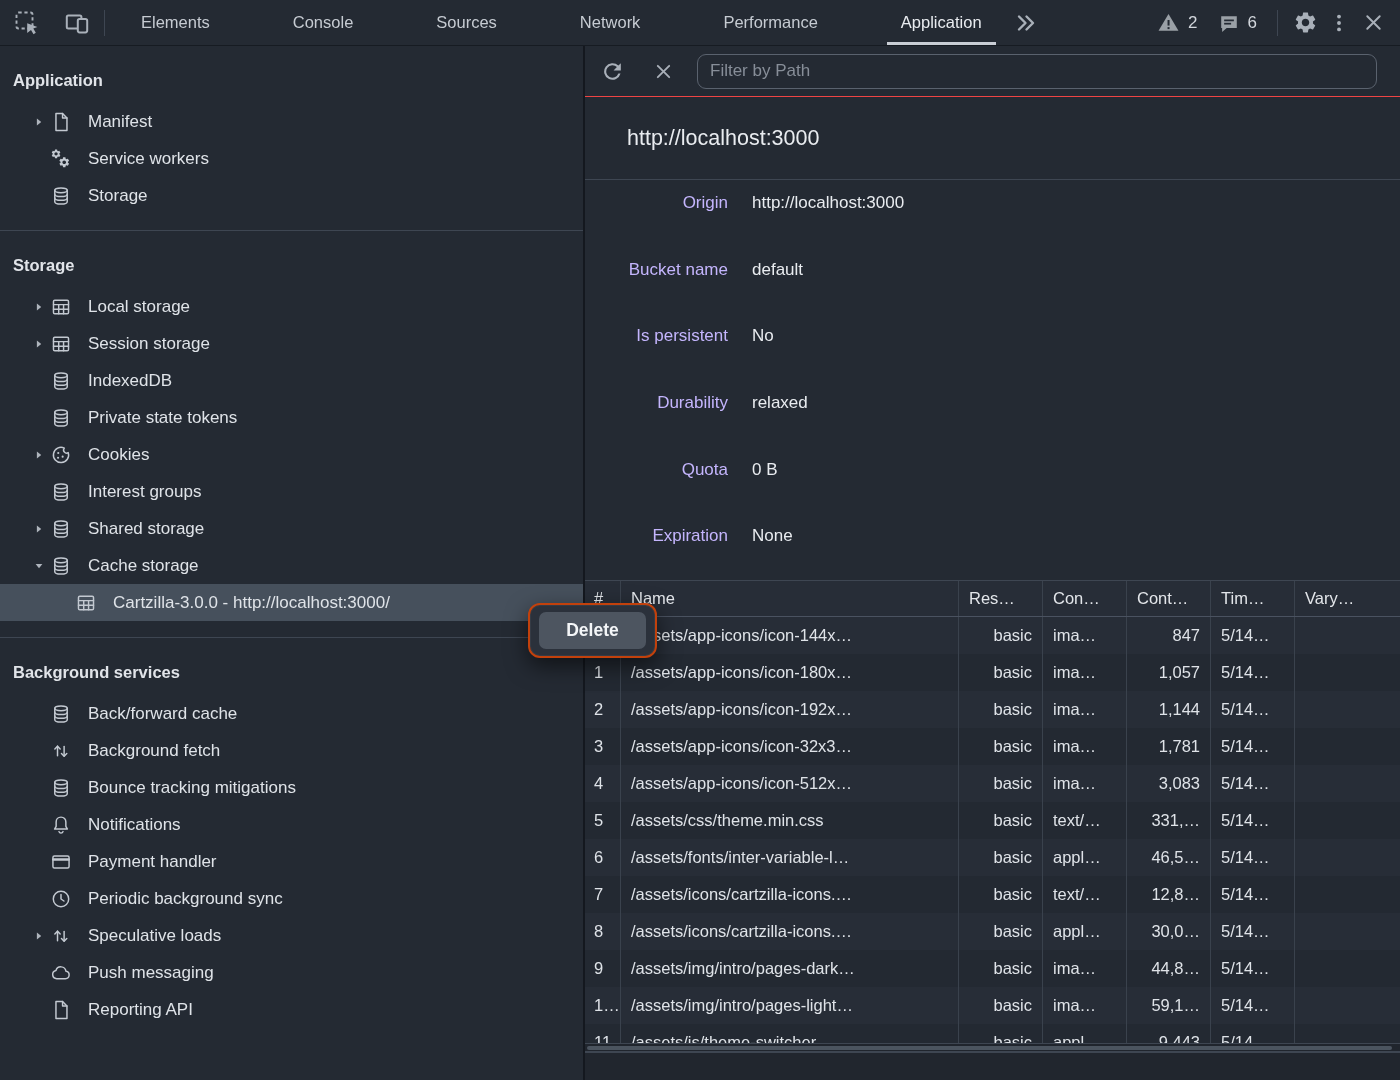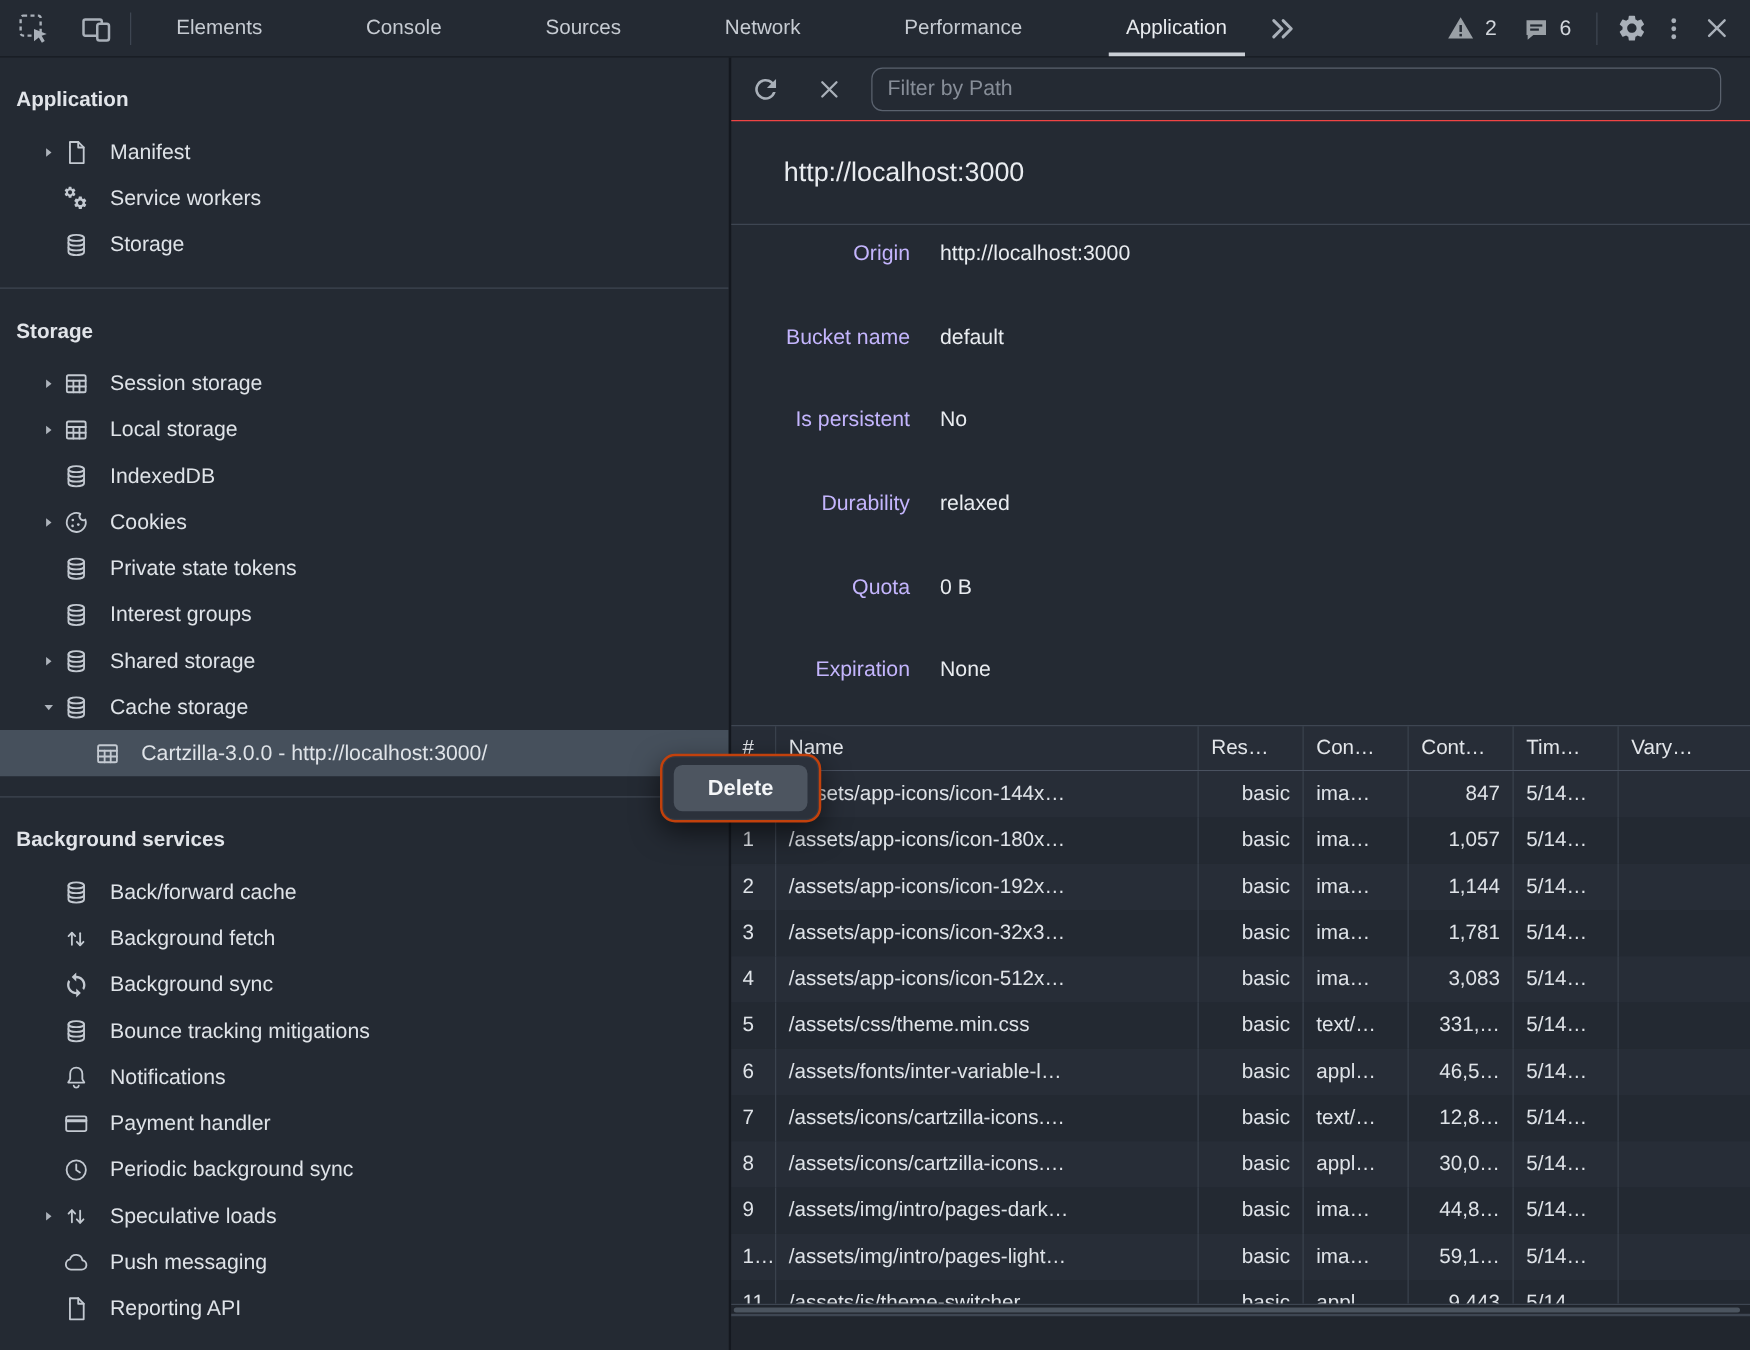--- a/index.html
+++ b/index.html
@@ -226,86 +226,86 @@
           <svg viewBox="0 0 24 24" width="22" height="22">
             <g fill="none" stroke="#c3c9d1" stroke-width="1.6" stroke-linecap="round" stroke-linejoin="round">
               <rect x="3.8" y="4.6" width="16.4" height="14.8" rx="1.4"></rect>
               <path d="M3.8 9.4 H20.2"></path>
               <path d="M3.8 14.4 H20.2"></path>
               <path d="M9.5 9.4 V19.4"></path>
               <path d="M14.8 9.4 V19.4"></path>
             </g>
           </svg>
         </span>
-        <span>Session storage</span>
+        <span>Local storage</span>
       </div>
       <div class="tree-item">
         <span class="arrow">
           <svg viewBox="0 0 24 24" width="14" height="14">
             <path d="M8.4 6.2 L15.8 12 L8.4 17.8 Z" fill="#aeb4bc"></path>
           </svg>
         </span>
         <span class="ticon">
           <svg viewBox="0 0 24 24" width="22" height="22">
             <g fill="none" stroke="#c3c9d1" stroke-width="1.6" stroke-linecap="round" stroke-linejoin="round">
               <rect x="3.8" y="4.6" width="16.4" height="14.8" rx="1.4"></rect>
               <path d="M3.8 9.4 H20.2"></path>
               <path d="M3.8 14.4 H20.2"></path>
               <path d="M9.5 9.4 V19.4"></path>
               <path d="M14.8 9.4 V19.4"></path>
             </g>
           </svg>
         </span>
-        <span>Local storage</span>
+        <span>Session storage</span>
       </div>
       <div class="tree-item">
         <span class="arrow"></span>
         <span class="ticon">
           <svg viewBox="0 0 24 24" width="22" height="22">
             <g fill="none" stroke="#c3c9d1" stroke-width="1.6" stroke-linecap="round" stroke-linejoin="round">
               <ellipse cx="12" cy="5.8" rx="6.8" ry="2.6"></ellipse>
               <path d="M5.2 5.8 V18.2 c0 1.45 3.05 2.6 6.8 2.6 s6.8-1.15 6.8-2.6 V5.8"></path>
               <path d="M5.2 10 c0 1.45 3.05 2.6 6.8 2.6 s6.8-1.15 6.8-2.6"></path>
               <path d="M5.2 14.1 c0 1.45 3.05 2.6 6.8 2.6 s6.8-1.15 6.8-2.6"></path>
             </g>
           </svg>
         </span>
         <span>IndexedDB</span>
+      </div>
+      <div class="tree-item">
+        <span class="arrow"></span>
+        <span class="ticon">
+          <svg viewBox="0 0 24 24" width="22" height="22">
+            <g fill="none" stroke="#c3c9d1" stroke-width="1.6" stroke-linecap="round" stroke-linejoin="round">
+              <ellipse cx="12" cy="5.8" rx="6.8" ry="2.6"></ellipse>
+              <path d="M5.2 5.8 V18.2 c0 1.45 3.05 2.6 6.8 2.6 s6.8-1.15 6.8-2.6 V5.8"></path>
+              <path d="M5.2 10 c0 1.45 3.05 2.6 6.8 2.6 s6.8-1.15 6.8-2.6"></path>
+              <path d="M5.2 14.1 c0 1.45 3.05 2.6 6.8 2.6 s6.8-1.15 6.8-2.6"></path>
+            </g>
+          </svg>
+        </span>
+        <span>Private state tokens</span>
       </div>
       <div class="tree-item">
         <span class="arrow">
           <svg viewBox="0 0 24 24" width="14" height="14">
             <path d="M8.4 6.2 L15.8 12 L8.4 17.8 Z" fill="#aeb4bc"></path>
           </svg>
         </span>
         <span class="ticon">
           <svg viewBox="0 0 24 24" width="22" height="22">
             <g fill="none" stroke="#c3c9d1" stroke-width="1.6" stroke-linecap="round" stroke-linejoin="round">
               <path d="M15.6 4.5 A8.3 8.3 0 1 0 19.9 9.4 A3.3 3.3 0 0 1 15.6 4.5 Z"></path>
               <circle cx="9" cy="9.8" r="1.15" fill="#c3c9d1" stroke="none"></circle>
               <circle cx="13.8" cy="13.8" r="1.15" fill="#c3c9d1" stroke="none"></circle>
               <circle cx="8.8" cy="15" r="1.15" fill="#c3c9d1" stroke="none"></circle>
             </g>
           </svg>
         </span>
         <span>Cookies</span>
-      </div>
-      <div class="tree-item">
-        <span class="arrow"></span>
-        <span class="ticon">
-          <svg viewBox="0 0 24 24" width="22" height="22">
-            <g fill="none" stroke="#c3c9d1" stroke-width="1.6" stroke-linecap="round" stroke-linejoin="round">
-              <ellipse cx="12" cy="5.8" rx="6.8" ry="2.6"></ellipse>
-              <path d="M5.2 5.8 V18.2 c0 1.45 3.05 2.6 6.8 2.6 s6.8-1.15 6.8-2.6 V5.8"></path>
-              <path d="M5.2 10 c0 1.45 3.05 2.6 6.8 2.6 s6.8-1.15 6.8-2.6"></path>
-              <path d="M5.2 14.1 c0 1.45 3.05 2.6 6.8 2.6 s6.8-1.15 6.8-2.6"></path>
-            </g>
-          </svg>
-        </span>
-        <span>Private state tokens</span>
       </div>
       <div class="tree-item">
         <span class="arrow"></span>
         <span class="ticon">
           <svg viewBox="0 0 24 24" width="22" height="22">
             <g fill="none" stroke="#c3c9d1" stroke-width="1.6" stroke-linecap="round" stroke-linejoin="round">
               <ellipse cx="12" cy="5.8" rx="6.8" ry="2.6"></ellipse>
               <path d="M5.2 5.8 V18.2 c0 1.45 3.05 2.6 6.8 2.6 s6.8-1.15 6.8-2.6 V5.8"></path>
               <path d="M5.2 10 c0 1.45 3.05 2.6 6.8 2.6 s6.8-1.15 6.8-2.6"></path>
               <path d="M5.2 14.1 c0 1.45 3.05 2.6 6.8 2.6 s6.8-1.15 6.8-2.6"></path>
@@ -387,29 +387,20 @@
           <svg viewBox="0 0 24 24" width="22" height="22">
             <g fill="none" stroke="#c3c9d1" stroke-width="1.6" stroke-linecap="round" stroke-linejoin="round">
               <path d="M8.2 17.3 V6.9"></path>
               <path d="M5.3 9.7 L8.2 6.7 L11.1 9.7"></path>
               <path d="M15.4 7.1 V17.5"></path>
               <path d="M12.5 14.7 L15.4 17.7 L18.3 14.7"></path>
             </g>
           </svg>
         </span>
         <span>Background fetch</span>
-      </div>
-      <div class="tree-item">
-        <span class="arrow"></span>
-        <span class="ticon">
-          <svg viewBox="0 0 24 24" width="22" height="22">
-            <path fill="#c3c9d1" d="M12 4V1L8 5l4 4V6c3.31 0 6 2.69 6 6 0 1.01-.25 1.97-.7 2.8l1.46 1.46C19.54 15.03 20 13.57 20 12c0-4.42-3.58-8-8-8zm0 14c-3.31 0-6-2.69-6-6 0-1.01.25-1.97.7-2.8L5.24 7.74C4.46 8.97 4 10.43 4 12c0 4.42 3.58 8 8 8v3l4-4-4-4v3z"></path>
-          </svg>
-        </span>
-        <span>Background sync</span>
       </div>
       <div class="tree-item">
         <span class="arrow"></span>
         <span class="ticon">
           <svg viewBox="0 0 24 24" width="22" height="22">
             <g fill="none" stroke="#c3c9d1" stroke-width="1.6" stroke-linecap="round" stroke-linejoin="round">
               <ellipse cx="12" cy="5.8" rx="6.8" ry="2.6"></ellipse>
               <path d="M5.2 5.8 V18.2 c0 1.45 3.05 2.6 6.8 2.6 s6.8-1.15 6.8-2.6 V5.8"></path>
               <path d="M5.2 10 c0 1.45 3.05 2.6 6.8 2.6 s6.8-1.15 6.8-2.6"></path>
               <path d="M5.2 14.1 c0 1.45 3.05 2.6 6.8 2.6 s6.8-1.15 6.8-2.6"></path>

